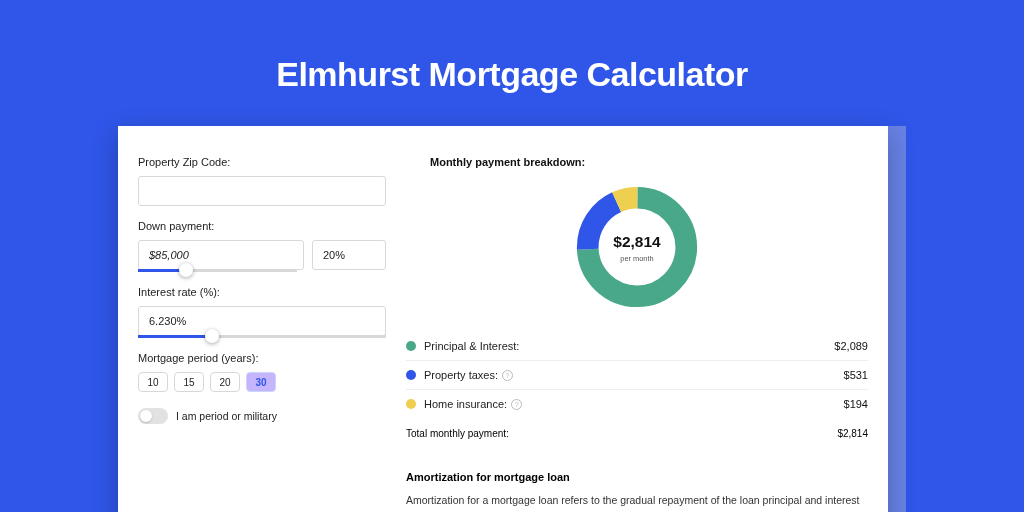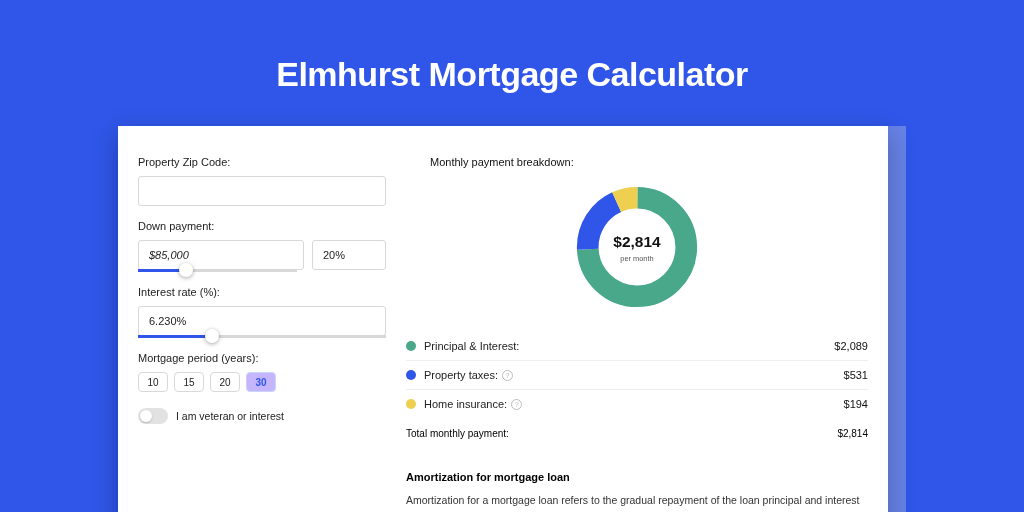--- a/index.html
+++ b/index.html
@@ -136,21 +136,21 @@
 }
 .toggle-label {
   font-size: 10.5px;
   color: #222;
 }
 .right {
   flex: 1;
 }
 .section-title {
   font-size: 11px;
-  font-weight: 400;
+  font-weight: 700;
   color: #111;
   margin-bottom: 14px;
   padding-left: 24px;
 }
 .donut-wrap {
   display: flex;
   justify-content: center;
   margin-bottom: 20px;
 }
 .line-item {
@@ -243,21 +243,21 @@
               <div class="period-btn">15</div>
               <div class="period-btn">20</div>
               <div class="period-btn active">30</div>
             </div>
         </div>
 
         <div class="toggle-row">
           <div class="toggle">
             <div class="toggle-knob"></div>
           </div>
-          <div class="toggle-label">I am veteran or interest</div>
+          <div class="toggle-label">I am period or military</div>
         </div>
 
       </div>
 
       <div class="right">
         <div class="section-title">Monthly payment breakdown:</div>
 
         <div class="donut-wrap">
           <svg width="130" height="130" viewBox="0 0 42 42">
             <circle cx="21" cy="21" r="15.9155" fill="none" stroke="#48a889" stroke-width="7" stroke-dasharray="74.2 25.8" stroke-dashoffset="25"></circle>

